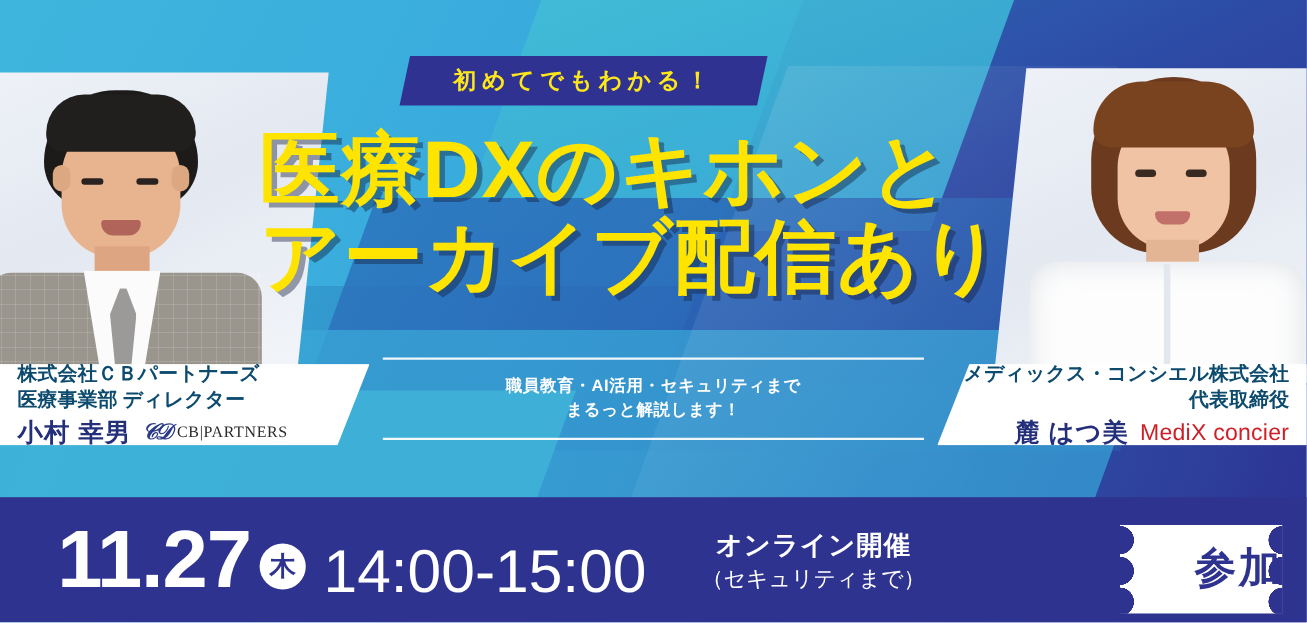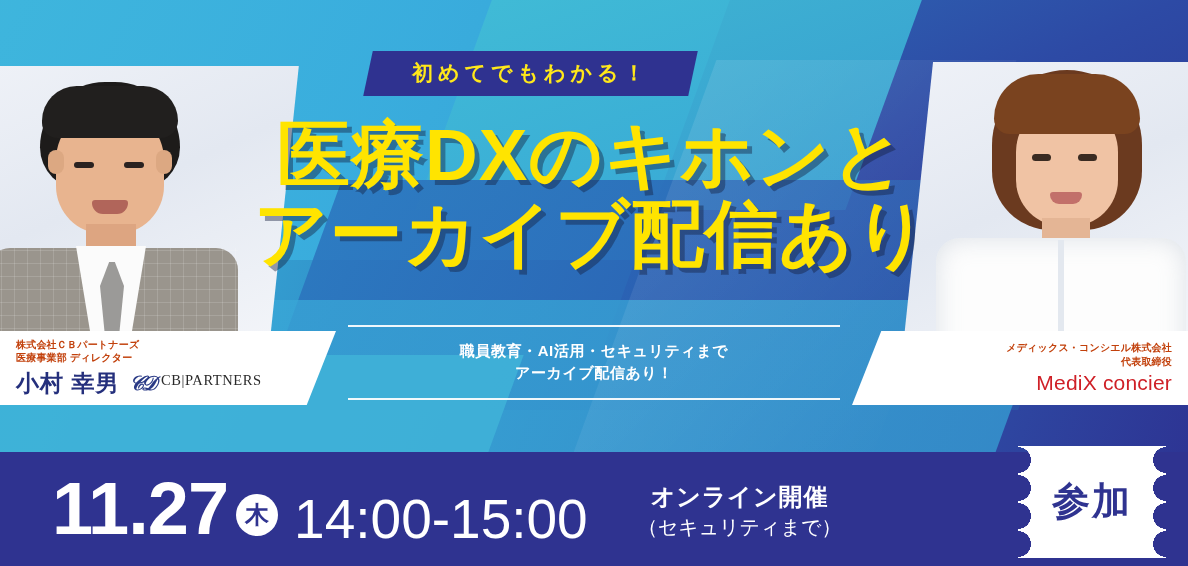--- a/index.html
+++ b/index.html
@@ -101,37 +101,37 @@
     box-shadow:0 1px 5px rgba(0,0,0,.12);
   }
   .strip-left{
     left:-30px;top:331px;width:320px;height:74px;padding-left:46px;
     clip-path:polygon(0 0,100% 0,92% 100%,0 100%);
   }
   .strip-right{
     right:-30px;top:331px;width:320px;height:74px;padding-right:46px;align-items:flex-end;text-align:right;
     clip-path:polygon(8% 0,100% 0,100% 100%,0 100%);
   }
-  .sp-org{font-size:10px;line-height:1.35;color:#c2410c;font-weight:700;letter-spacing:.2px;}
+  .sp-org{font-size:18px;line-height:1.35;color:#0c4a6e;font-weight:700;letter-spacing:.2px;font-family:Liberation Serif, serif;}
   .sp-nameline{display:flex;align-items:center;gap:10px;margin-top:3px;}
   .sp-name{font-size:23px;font-weight:700;color:#242f7c;letter-spacing:1px;}
-  .cb-logo{display:flex;gap:7px;}
+  .cb-logo{display:flex;align-items:center;gap:7px;}
   .cb-mark{font-family:"Liberation Serif",serif;font-size:20px;font-style:italic;color:#2a3a86;font-weight:700;letter-spacing:-3px;}
   .cb-word{font-family:"Liberation Serif",serif;font-size:14.5px;color:#2a2a2a;letter-spacing:.6px;}
-  .medix-logo{font-size:21px;color:#cf2027;letter-spacing:.2px;margin-left:48px;}
+  .medix-logo{font-size:21px;color:#cf2027;letter-spacing:.2px;}
 
   
   .tag-wrap{position:absolute;left:368px;top:51px;}
   .tag-shape{
     background:#2f3290;transform:skewX(-12deg);padding:8px 44px 9px;
   }
   .tag-text{
     display:block;transform:skewX(12deg);color:#ffe81a;font-size:21px;font-weight:700;letter-spacing:5px;
   }
-  .title-block{position:absolute;left:236px;top:116px;width:712px;text-align:center;}
+  .title-block{position:absolute;left:236px;top:116px;width:712px;text-align:left;}
   .title-line{
     color:#ffe400;font-size:73px;font-weight:700;line-height:1.08;letter-spacing:1px;
     text-shadow:5px 5px 0 rgba(18,28,60,.42);white-space:nowrap;
   }
   .subtitle-box{
     position:absolute;left:348px;top:325px;width:492px;text-align:center;
     border-top:2px solid rgba(255,255,255,.92);border-bottom:2px solid rgba(255,255,255,.92);
     padding:13px 0 14px;
   }
   .subtitle-line{color:#fff;font-size:15px;font-weight:700;line-height:1.48;letter-spacing:.6px;}
@@ -148,22 +148,22 @@
     display:flex;align-items:center;justify-content:center;font-size:24px;font-weight:700;
     margin-left:8px;align-self:center;position:relative;top:6px;
   }
   .time{color:#fff;font-size:55px;font-weight:400;letter-spacing:0px;margin-left:16px;line-height:1;position:relative;top:4px;}
   .online{margin-left:50px;color:#fff;text-align:center;line-height:1.3;position:relative;top:2px;font-family:Liberation Serif, serif;}
   .online-main{font-size:24px;font-weight:700;letter-spacing:1px;}
   .online-sub{font-size:20px;font-weight:400;letter-spacing:0px;}
 
   
   .free-badge{
-    position:absolute;right:22px;bottom:8px;width:148px;height:112px;background:#fff;
-    display:flex;flex-direction:row;align-items:center;justify-content:center;
+    position:absolute;right:22px;bottom:8px;width:148px;height:81px;background:#fff;
+    display:flex;flex-direction:column;align-items:flex-end;justify-content:center;
     -webkit-mask-image:
        radial-gradient(circle 13px at 0 14px,transparent 98%,#000 100%),
        radial-gradient(circle 13px at 0 42px,transparent 98%,#000 100%),
        radial-gradient(circle 13px at 0 70px,transparent 98%,#000 100%),
        radial-gradient(circle 13px at 0 98px,transparent 98%,#000 100%),
        radial-gradient(circle 13px at 100% 14px,transparent 98%,#000 100%),
        radial-gradient(circle 13px at 100% 42px,transparent 98%,#000 100%),
        radial-gradient(circle 13px at 100% 70px,transparent 98%,#000 100%),
        radial-gradient(circle 13px at 100% 98px,transparent 98%,#000 100%);
     -webkit-mask-composite:source-in;
@@ -230,39 +230,40 @@
     </div>
   </div>
 
   <div class="title-block">
     <div class="title-line">医療DXのキホンと</div>
     <div class="title-line">アーカイブ配信あり</div>
   </div>
 
   <div class="subtitle-box">
     <div class="subtitle-line">職員教育・AI活用・セキュリティまで</div>
-    <div class="subtitle-line">アーカイブ配信あり！</div>
+    <div class="subtitle-line">まるっと解説します！</div>
   </div>
 
   <div class="speaker-strip strip-left">
     <div class="sp-org">株式会社ＣＢパートナーズ</div>
     <div class="sp-org">医療事業部 ディレクター</div>
     <div class="sp-nameline">
       <span class="sp-name">小村 幸男</span>
       <span class="cb-logo">
         <span class="cb-mark">𝒞𝒟</span>
         <span class="cb-word">CB|PARTNERS</span>
       </span>
     </div>
   </div>
 
   <div class="speaker-strip strip-right">
     <div class="sp-org">メディックス・コンシエル株式会社</div>
     <div class="sp-org">代表取締役</div>
     <div class="sp-nameline">
+      <span class="sp-name">麓 はつ美</span>
       <span class="medix-logo">MediX concier</span>
     </div>
   </div>
 
   <div class="bottom-bar">
     <div class="date">
       <span class="date-num">11.27</span>
       <span class="dow-circle">木</span>
       <span class="time">14:00-15:00</span>
     </div>

